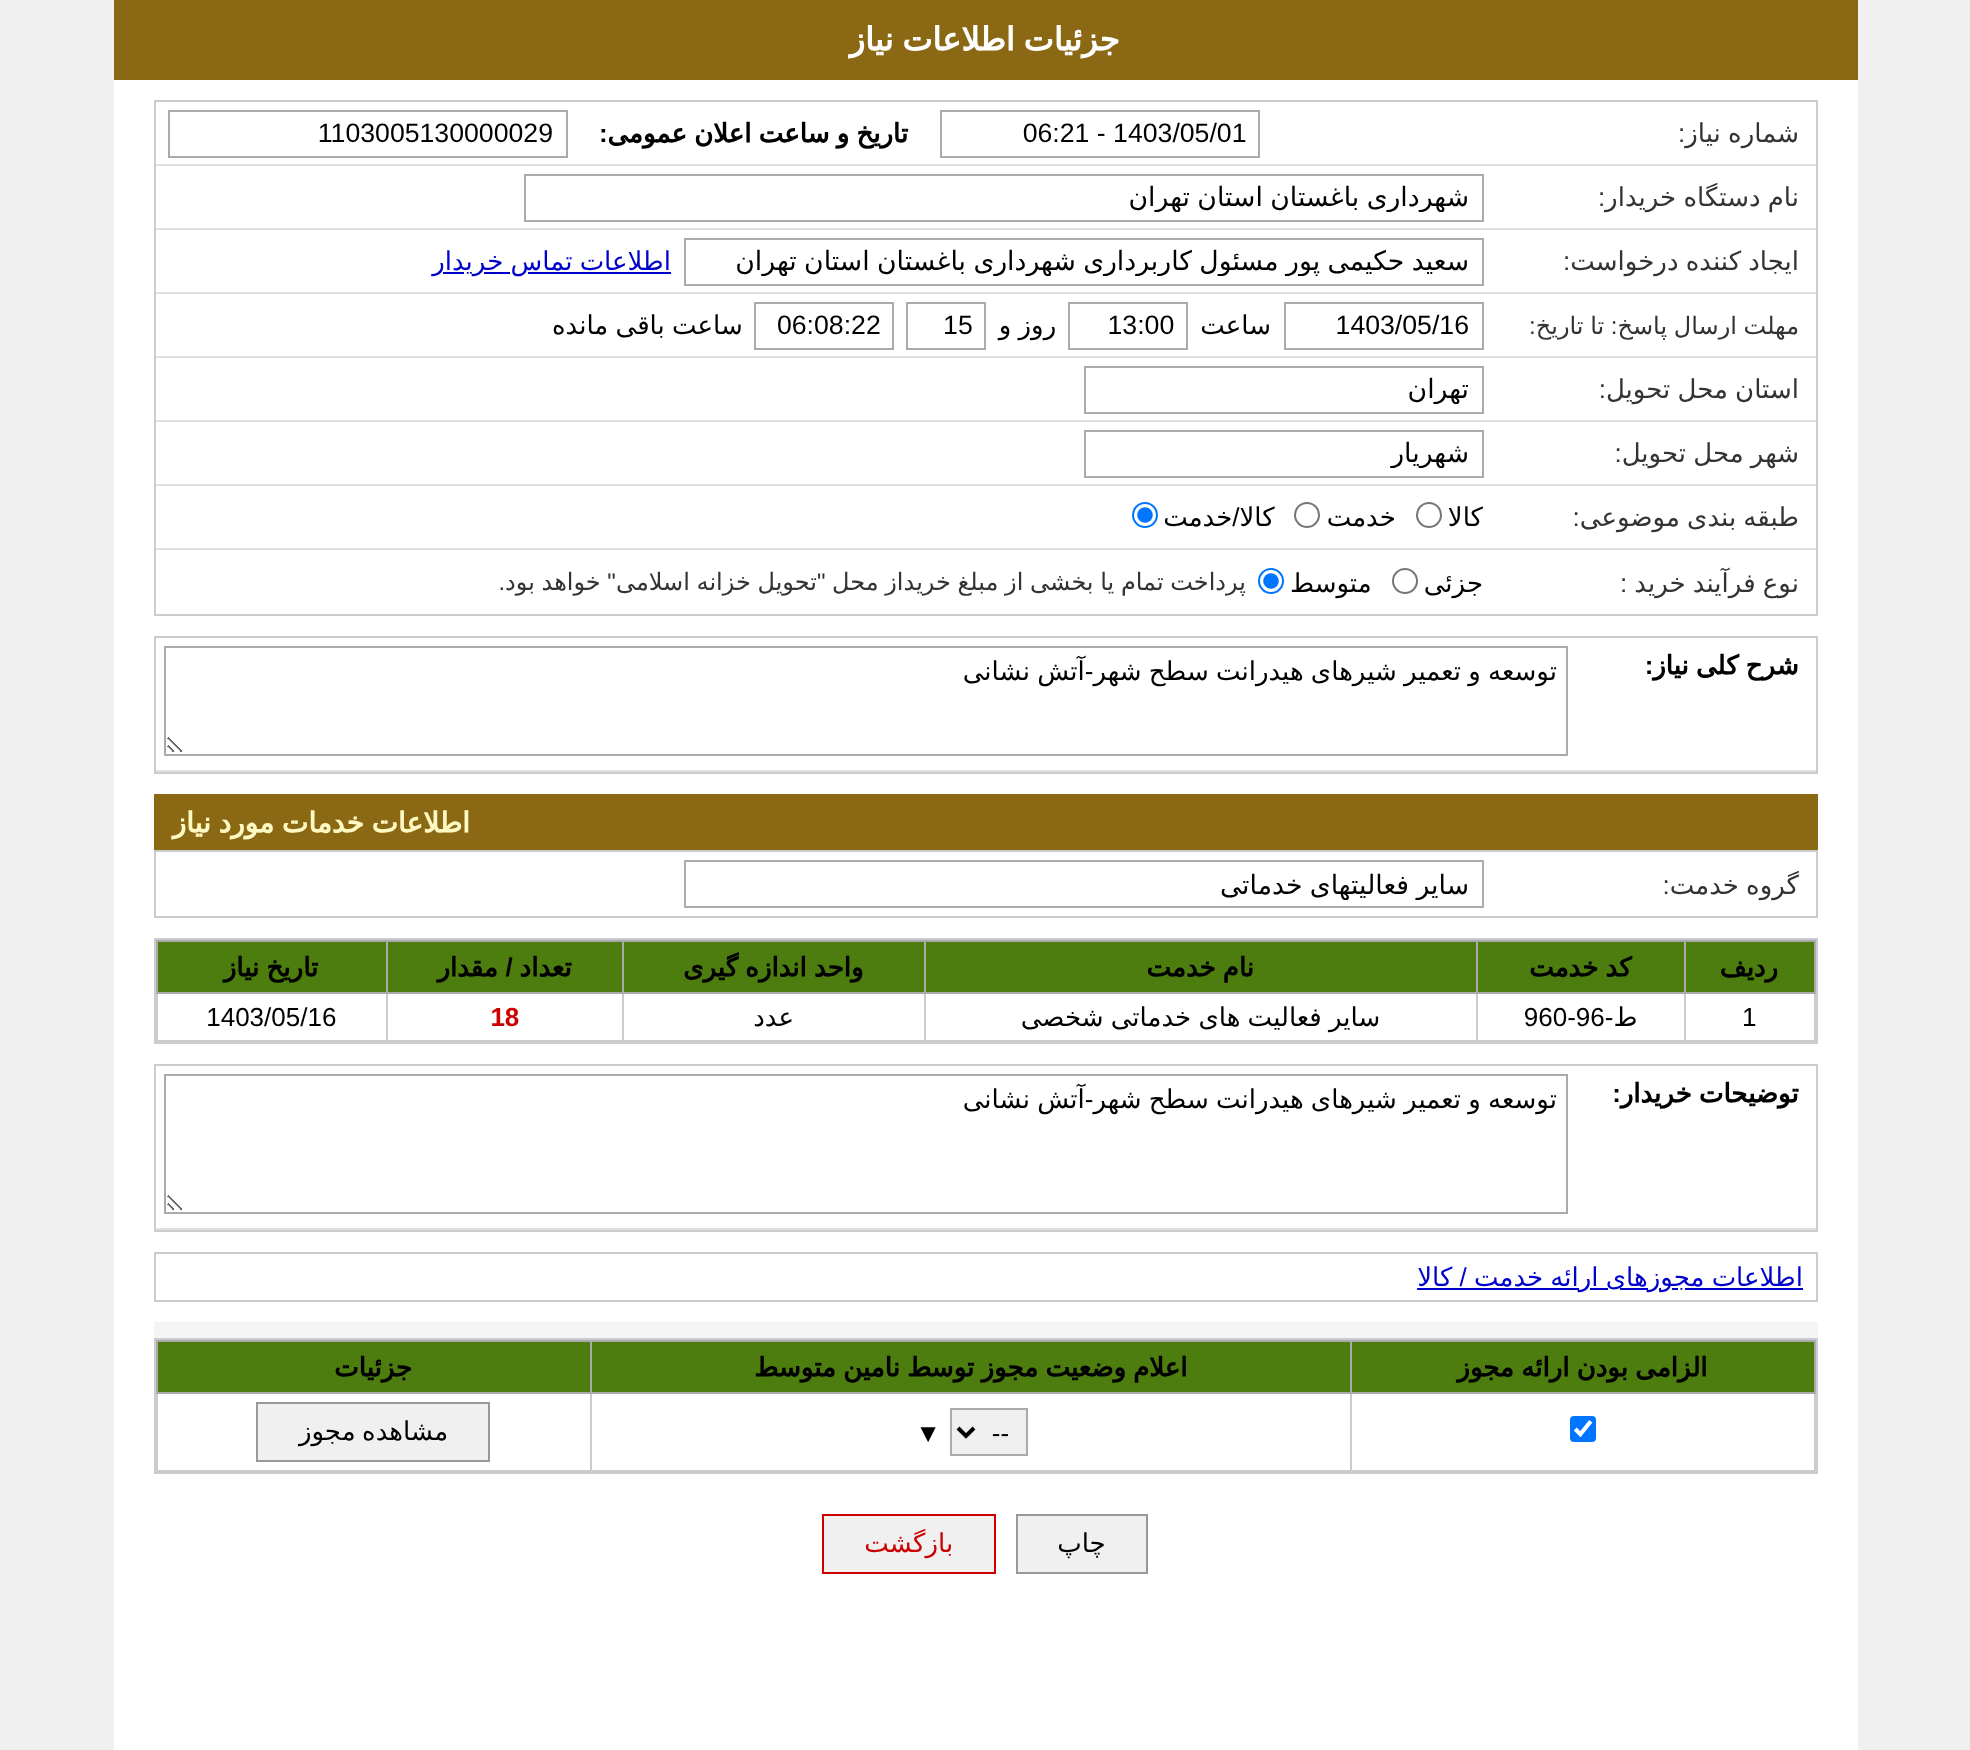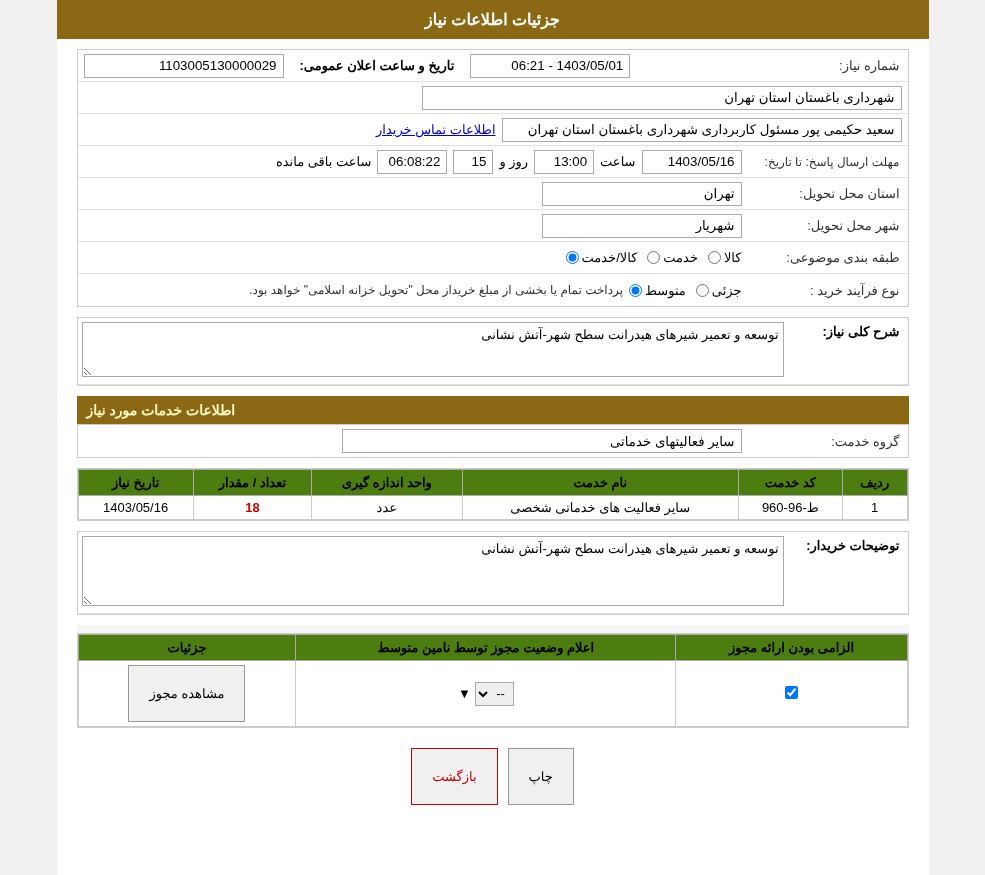--- a/index.html
+++ b/index.html
@@ -82,21 +82,21 @@
       cursor: pointer;
     }
     .radio-group {
       display: flex;
       gap: 10px;
       align-items: center;
       direction: rtl;
     }
     .radio-item {
       display: flex;
-      align-items: center;
+      align-items: flex-start;
       gap: 3px;
     }
     .table-section {
       border: 1px solid #ccc;
       margin-bottom: 10px;
     }
     table {
       width: 100%;
       border-collapse: collapse;
       font-size: 13px;
@@ -134,25 +134,25 @@
       display: block;
       text-align: right;
     }
     .buttons-row {
       display: flex;
       justify-content: center;
       gap: 10px;
       margin: 20px 0;
     }
     .btn {
-      padding: 20px 20px;
+      padding: 6px 20px;
       border: 1px solid #999;
       cursor: pointer;
       font-size: 13px;
-      font-family: Liberation Sans, sans-serif;
+      font-family: Liberation Serif, serif;
       background: #f0f0f0;
     }
     .btn-print {
       background: #f0f0f0;
     }
     .btn-back {
       background: #f0f0f0;
     }
     .description-row {
       display: flex;
@@ -202,26 +202,28 @@
         <div class="value-box">
           <div class="inline-row">
             <input type="text" class="input-field" style="width: 200px;" value="1103005130000029">
             <span style="margin: 0 10px; font-weight:bold;">تاریخ و ساعت اعلان عمومی:</span>
             <input type="text" class="input-field" style="width: 160px;" value="1403/05/01 - 06:21">
           </div>
         </div>
       </div>
 
       <div class="row">
+        <div class="label">نام دستگاه خریدار:</div>
         <div class="value-box">
           <input type="text" class="input-field input-wide" value="شهرداری باغستان استان تهران" style="width: 480px;">
         </div>
       </div>
 
       <div class="row">
+        <div class="label">ایجاد کننده درخواست:</div>
         <div class="value-box">
           <div class="inline-row" style="justify-content: flex-end;">
             <span class="blue-link">اطلاعات تماس خریدار</span>
             <input type="text" class="input-field" style="width: 400px;" value="سعید حکیمی پور مسئول کاربرداری شهرداری باغستان استان تهران">
           </div>
         </div>
       </div>
 
       <div class="row">
         <div class="label" style="font-size:12px;">مهلت ارسال پاسخ: تا تاریخ:</div>
@@ -340,20 +342,23 @@
 
     <div class="form-section">
       <div class="description-row">
         <div class="description-label" style="min-width:120px;">توضیحات خریدار:</div>
         <div class="description-value">
           <textarea class="textarea-field" rows="4" style="">توسعه و تعمیر شیرهای هیدرانت سطح شهر-آتش نشانی</textarea>
         </div>
       </div>
     </div>
 
+    <div class="permits-section">
+      <a class="permits-link">اطلاعات مجوزهای ارائه خدمت / کالا</a>
+    </div>
 
     <div class="separator-row"></div>
 
     <div class="table-section">
       <table>
         <thead>
           <tr>
             <th>الزامی بودن ارائه مجوز</th>
             <th>اعلام وضعیت مجوز توسط نامین متوسط</th>
             <th>جزئیات</th>

